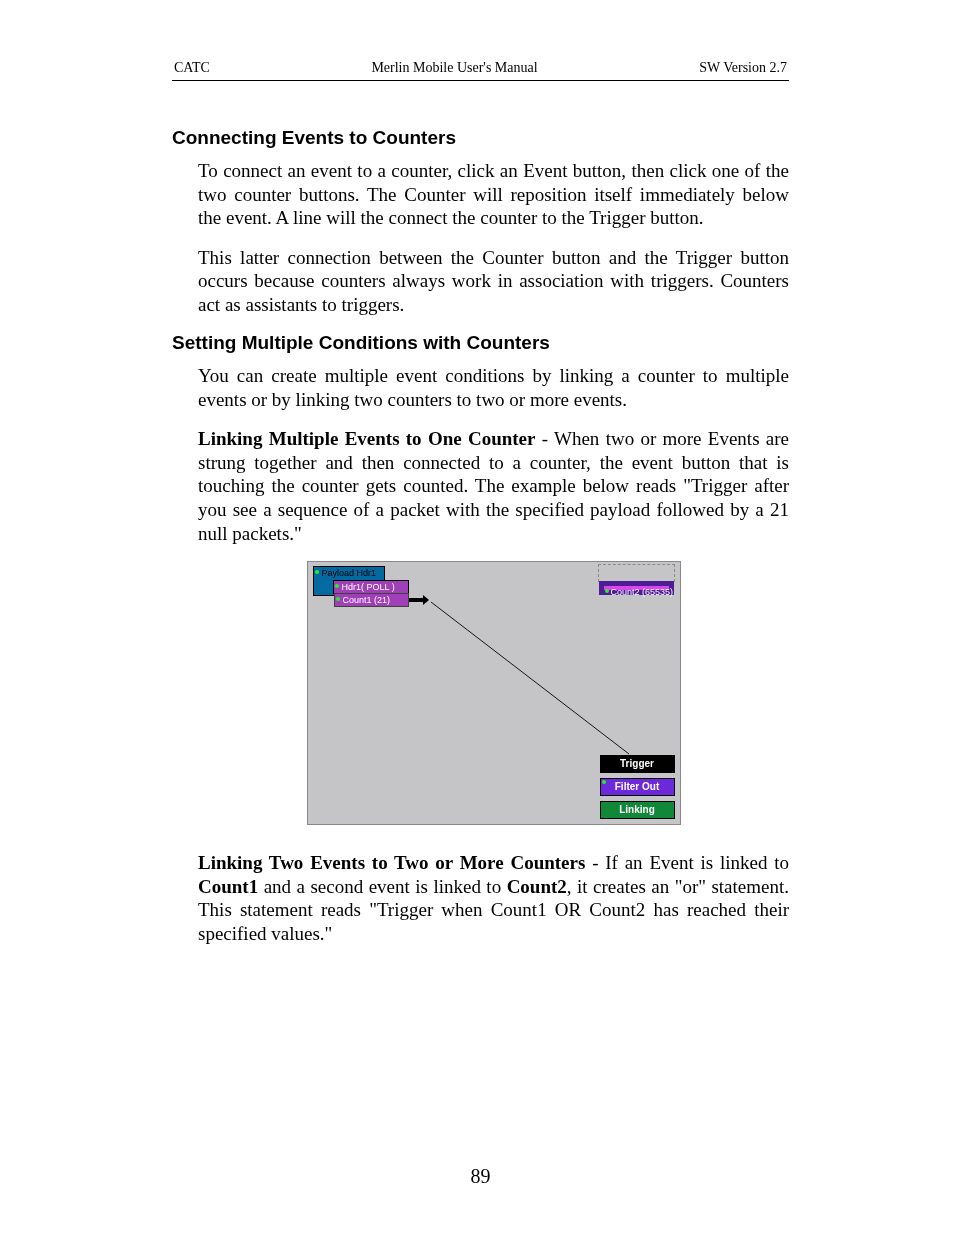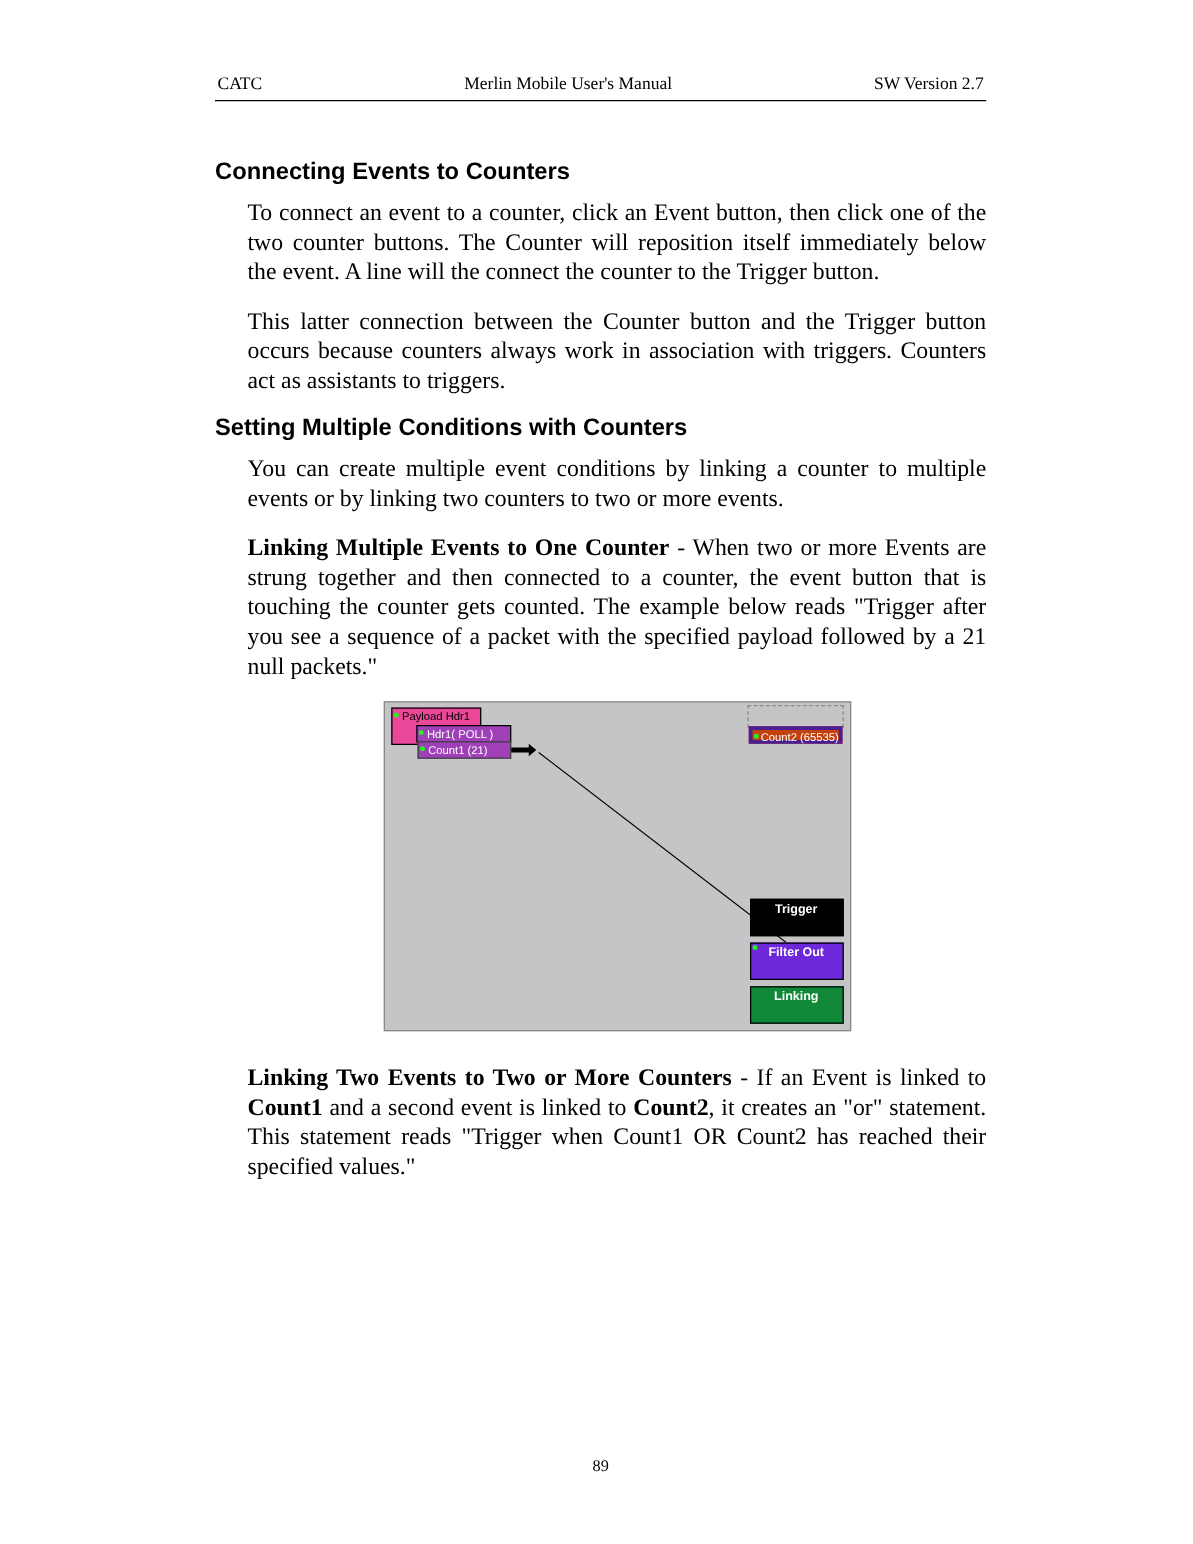--- a/index.html
+++ b/index.html
@@ -58,21 +58,21 @@
     position: absolute;
     font-family: Arial, sans-serif;
     font-size: 9px;
     line-height: 13px;
     white-space: nowrap;
     box-sizing: border-box;
   }
   .payload {
     left: 5px; top: 4px;
     width: 72px; height: 30px;
-    background: #ec4899;
+    background: #0369a1;
     border: 1px solid #000;
     padding-left: 8px;
     color: #000;
   }
   .poll {
     left: 25px; top: 18px;
     width: 76px; height: 14px;
     background: #a040b8;
     color: #fff;
     border: 1px solid #000;
@@ -90,23 +90,23 @@
   .count2-outline {
     position: absolute;
     left: 290px; top: 2px;
     width: 77px; height: 18px;
     border: 1px dashed #8a8a8a;
     box-sizing: border-box;
   }
   .count2 {
     left: 291px; top: 19px;
     width: 75px; height: 14px;
-    background: #c2410c;
-    color: #fff;
-    border: 3px solid #4c1d95;
+    background: #d946ef;
+    color: #fff;
+    border: 5px solid #4c1d95;
     padding-left: 7px;
     text-align: right;
   }
   .dot {
     position: absolute;
     width: 4px; height: 4px;
     border-radius: 50%;
     background: #24f024;
   }
   .connector {
@@ -130,21 +130,21 @@
   }
   .action-col {
     position: absolute;
     right: 5px; bottom: 5px;
     display: flex;
     flex-direction: column;
     gap: 5px;
   }
   .action-btn {
     width: 75px;
-    height: 30px;
+    height: 18px;
     font-family: Arial, sans-serif;
     font-size: 10px;
     font-weight: bold;
     color: #fff;
     text-align: center;
     line-height: 16px;
     border: 1px solid #000;
     box-sizing: border-box;
     position: relative;
   }
@@ -153,21 +153,21 @@
   .restart-btn { background: #108838; }
   .btn-dot {
     position: absolute;
     left: 1px; top: 1px;
     width: 4px; height: 4px;
     border-radius: 50%;
     background: #24f024;
   }
   .page-num {
     text-align: center;
-    font-size: 13px;
+    font-size: 20px;
     margin-top: 220px;
     font-family: "Times New Roman", serif;
   }
 </style>
 </head>
 <body>
 
 <div class="page">
   <div class="header-row">
     <span>CATC</span>

